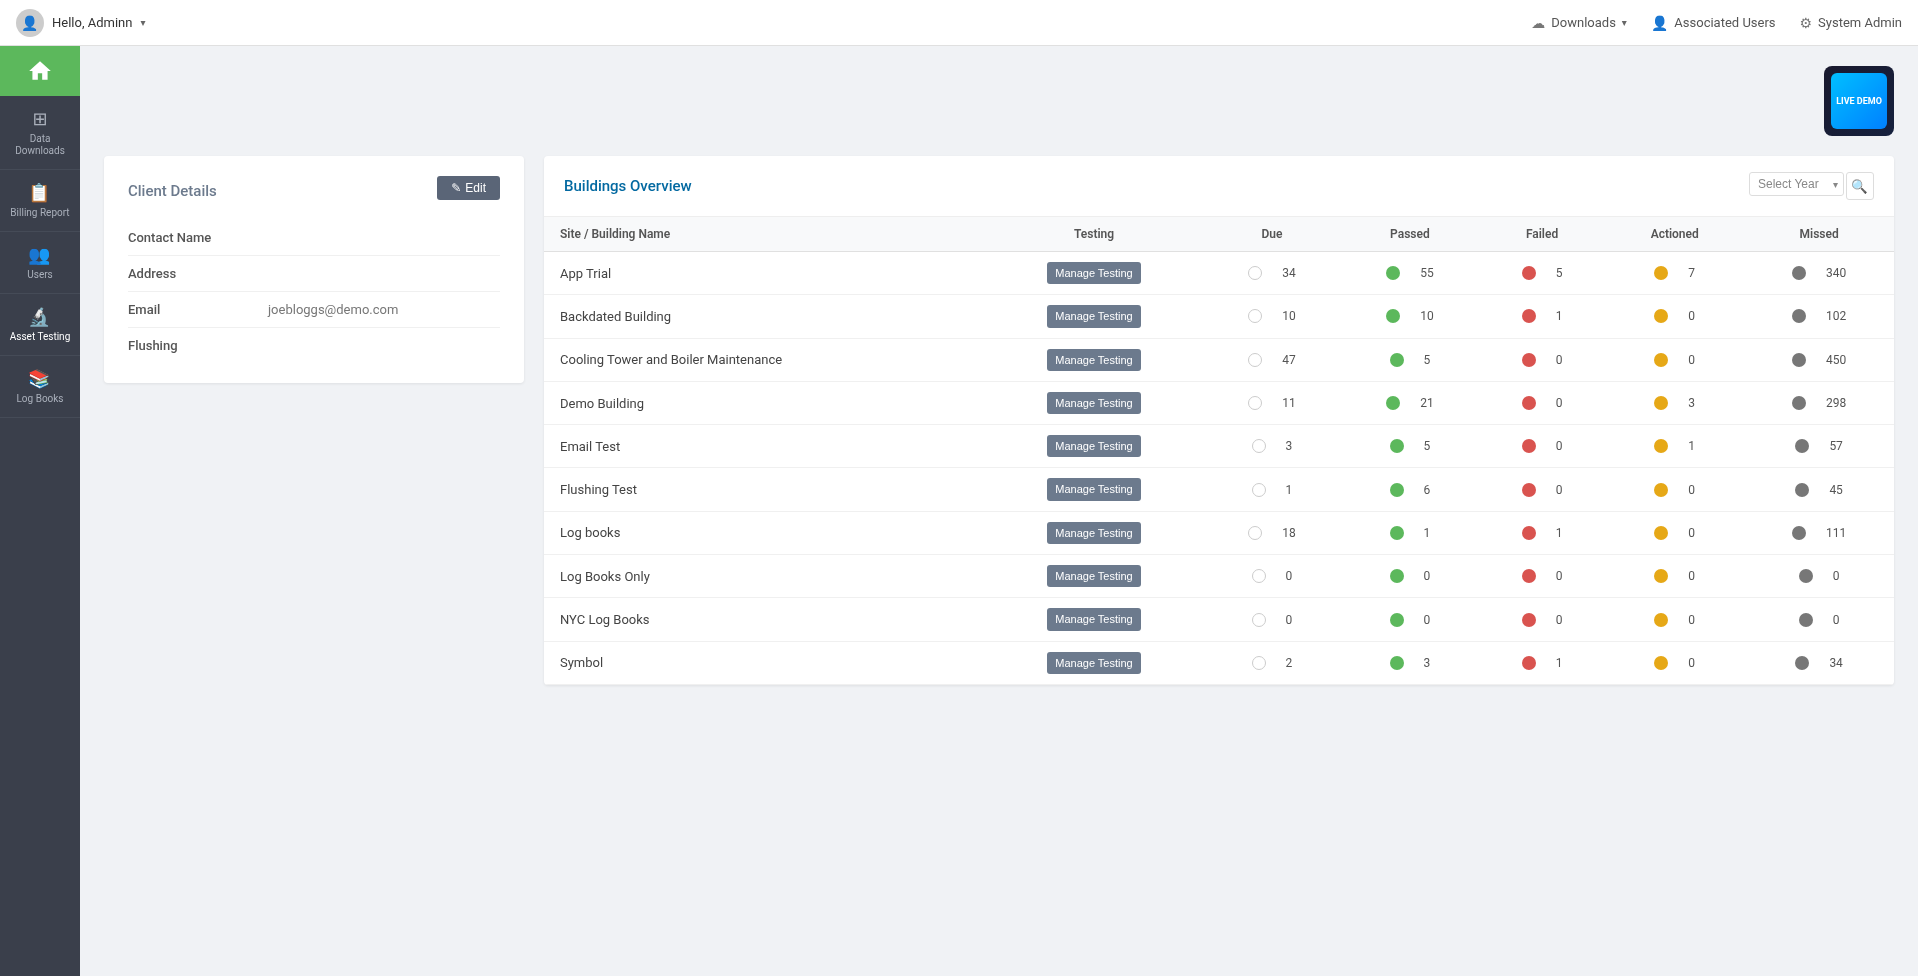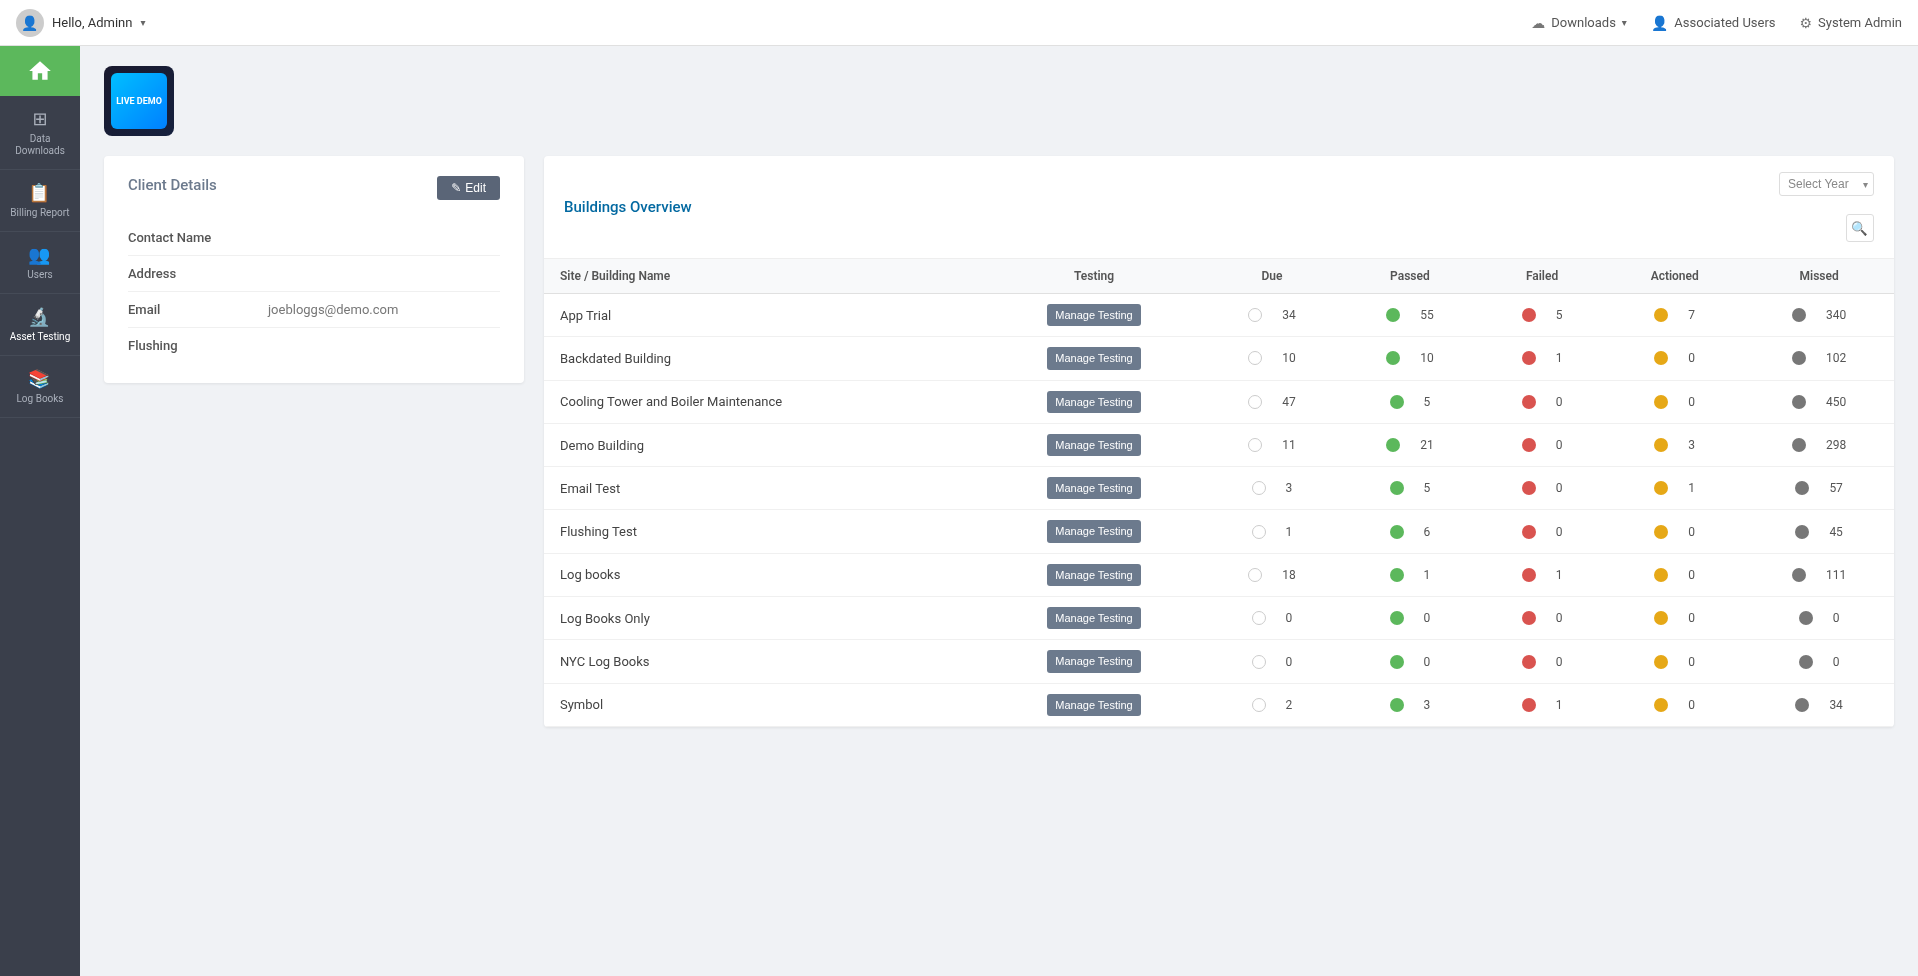--- a/index.html
+++ b/index.html
@@ -79,21 +79,21 @@
     
     .main-content {
       flex: 1;
       overflow-y: auto;
       padding: 20px 24px;
       background: #f0f2f5;
     }
 
     
     .client-header {
-      display: flex; align-items: flex-start; gap: 28px; margin-bottom: 20px; flex-direction: column;
+      display: flex; align-items: flex-end; gap: 28px; margin-bottom: 20px; flex-direction: column;
     }
     .client-logo {
       width: 70px; height: 70px; border-radius: 8px;
       background: linear-gradient(135deg, #1a1a2e, #16213e);
       display: flex; align-items: center; justify-content: center;
       font-size: 10px; color: #fff; text-align: center;
       overflow: hidden; position: relative;
     }
     .client-logo-inner {
       width: 56px; height: 56px; border-radius: 6px;
@@ -116,21 +116,21 @@
     .right-panel { flex: 1; }
 
     
     .card {
       background: #fff;
       border-radius: 4px;
       padding: 20px 24px;
       box-shadow: 0 1px 3px rgba(0,0,0,0.08);
     }
     .card-header {
-      display: flex; align-items: flex-start; justify-content: space-between;
+      display: flex; align-items: flex-end; justify-content: space-between;
       margin-bottom: 20px;
     }
     .card-title { font-size: 15px; color: #6c7a8d; font-weight: 500; }
     .btn-edit {
       background: #5a6577; color: #fff; border: none;
       padding: 5px 14px; border-radius: 3px; font-size: 12px;
       cursor: pointer; display: flex; align-items: center; gap: 4px;
     }
 
     .form-row {
@@ -147,21 +147,21 @@
       border-radius: 4px;
       box-shadow: 0 1px 3px rgba(0,0,0,0.08);
       overflow: hidden;
     }
     .buildings-header {
       display: flex; align-items: center; justify-content: space-between;
       padding: 16px 20px;
       border-bottom: 1px solid #eee;
     }
     .buildings-title { font-size: 15px; color: #0369a1; font-weight: 500; }
-    .buildings-controls { display: flex; align-items: flex-end; gap: 18px; flex-direction: column; }
+    .buildings-controls { display: flex; align-items: flex-start; gap: 2px; }
     .select-year {
       border: 1px solid #ddd; border-radius: 3px; padding: 4px 24px 4px 8px;
       font-size: 12px; color: #888; background: #fff; cursor: pointer;
       appearance: none; position: relative;
     }
     .select-year-wrapper { position: relative; display: inline-block; }
     .select-year-wrapper::after {
       content: '▾'; position: absolute; right: 6px; top: 50%; transform: translateY(-50%);
       font-size: 10px; color: #888; pointer-events: none;
     }

